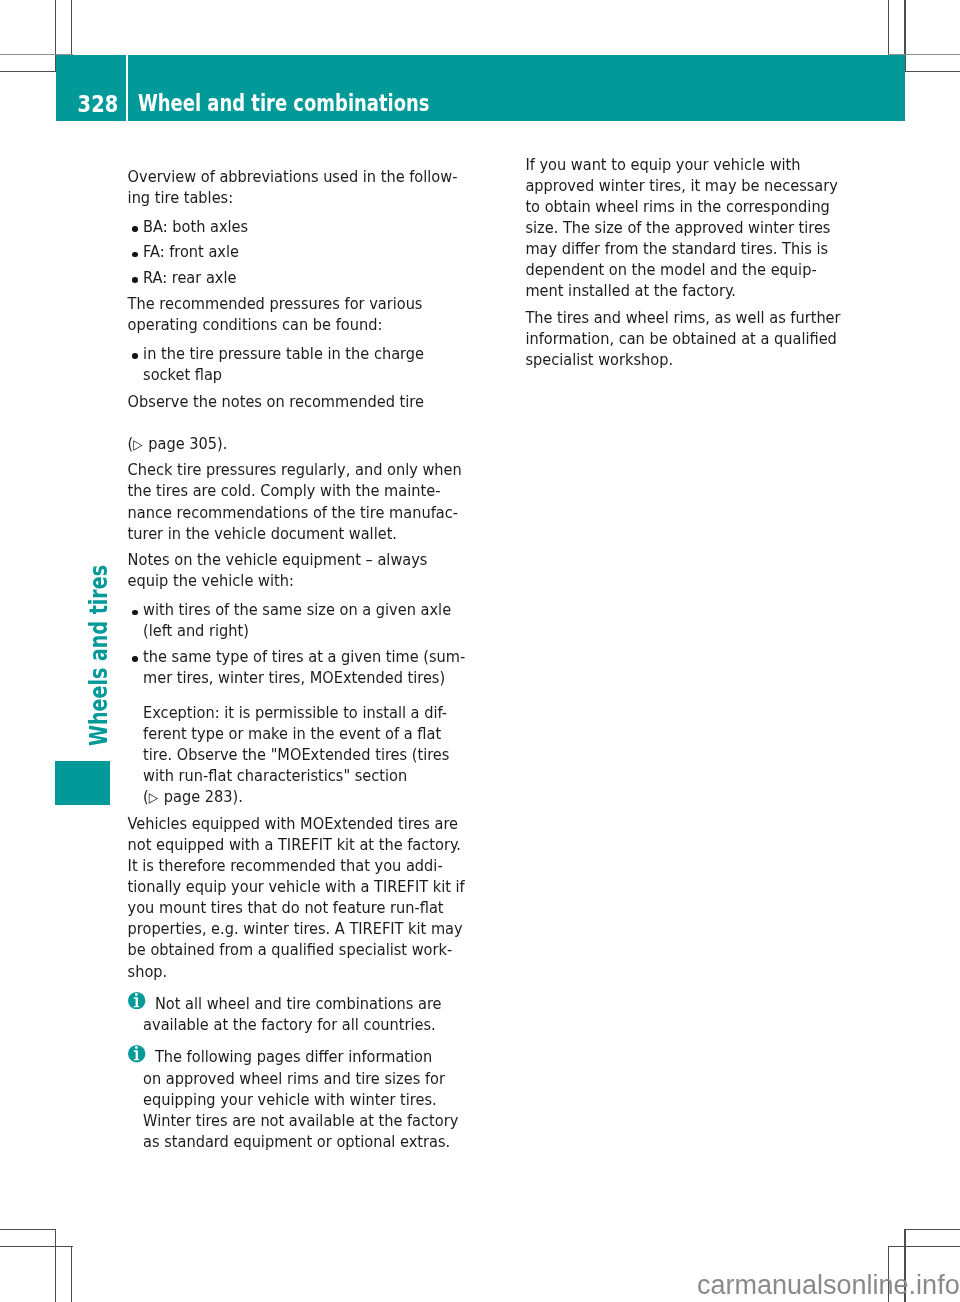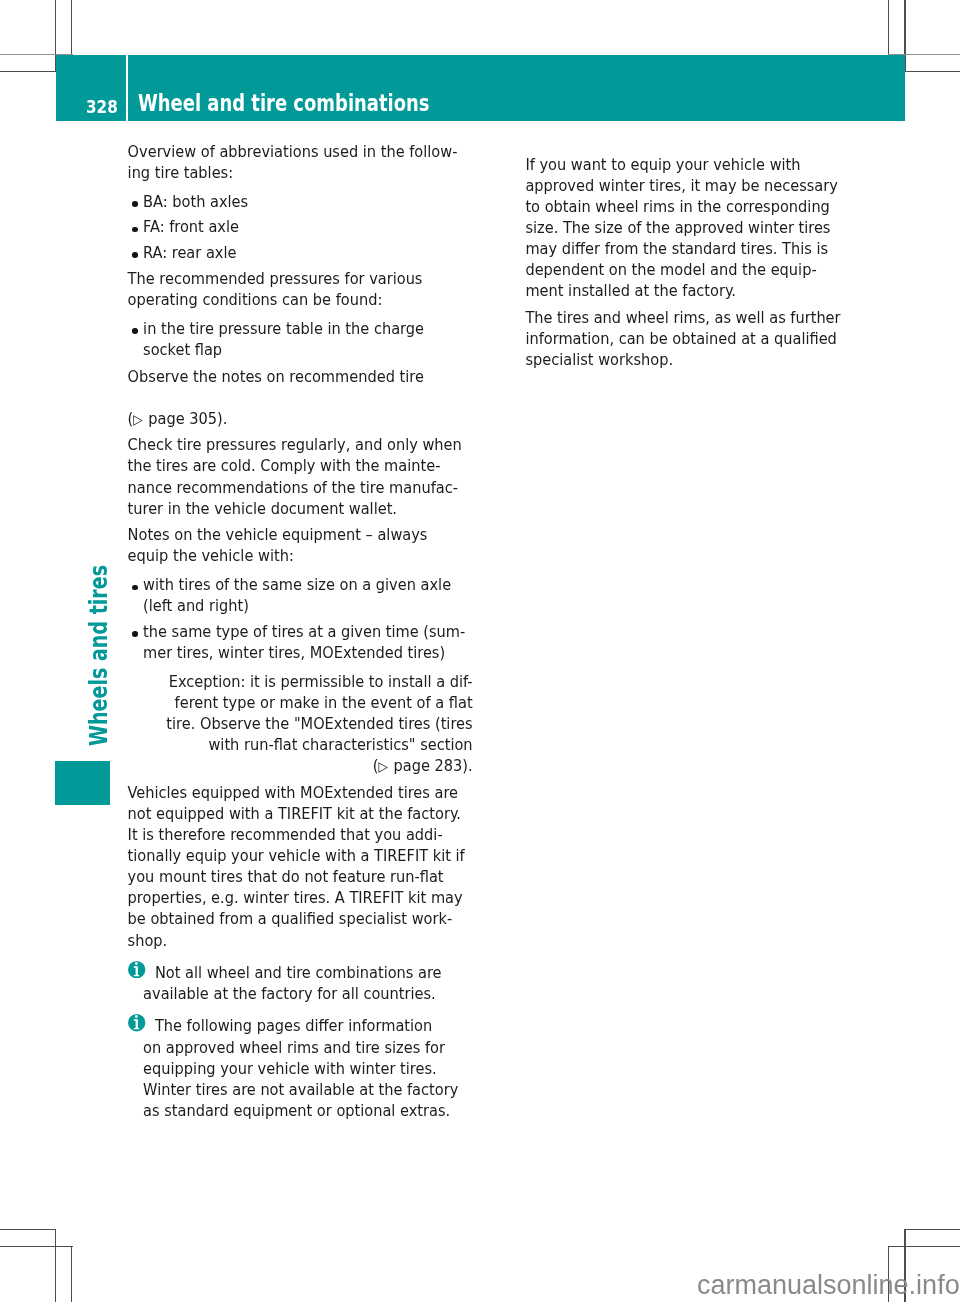--- a/index.html
+++ b/index.html
@@ -8,21 +8,21 @@
   .page{position:relative;width:960px;height:1302px;overflow:hidden;background:#fff;}
 
   
   .mark{position:absolute;background:#4d4d4d;}
   .mark.light{background:#8f8f8f;}
 
   
   .banner{position:absolute;left:56px;top:55px;width:849px;height:66px;background:#029a99;}
   .banner-sep{position:absolute;left:126px;top:55px;width:2px;height:66px;background:#fff;}
   .page-num{position:absolute;left:56px;top:55px;width:62px;height:66px;
-            color:#fff;font-weight:bold;font-size:18px;font-stretch:condensed;}
+            color:#fff;font-weight:bold;font-size:23px;font-stretch:condensed;}
   .page-num span{position:absolute;right:-0.2px;bottom:4.7px;line-height:1;display:block;
                  transform:scaleX(0.94);transform-origin:right bottom;}
   .banner-title{position:absolute;left:138.8px;top:55px;height:66px;
                 color:#fff;font-weight:bold;font-size:22.5px;font-stretch:condensed;
                 white-space:nowrap;}
   .banner-title span{position:absolute;left:-1px;bottom:6.5px;line-height:1;display:block;transform:scaleX(0.887);transform-origin:left bottom;}
 
   
   .tab-label{position:absolute;color:#029a99;font-weight:bold;font-size:24.55px;
              font-stretch:condensed;white-space:nowrap;line-height:1;
@@ -32,21 +32,21 @@
   
   .col{position:absolute;font-size:16.19px;font-stretch:condensed;color:#1c1c1c;line-height:21.11px;width:345px;}
   .blk{margin:0;}
   .blk + .blk{margin-top:5.44px;}
   .blk.list{margin-top:7.86px;}
   .blk.list + .blk{margin-top:5.26px;}
   .li{position:relative;padding-left:15.5px;}
   .li + .li{margin-top:4.21px;}
   .li::before{content:"";position:absolute;left:4.5px;top:10.3px;
               width:5.6px;height:5.6px;border-radius:50%;background:#141414;}
-  .sub{margin-top:8px;text-align:right;}
+  .sub{margin-top:14px;}
   .note{position:relative;padding-left:15.5px;text-indent:11.8px;}
   .note-icon{position:absolute;left:0.8px;top:-1.0px;text-indent:0;line-height:0;}
   .blk.note{margin-top:11.29px;}
   .tri{font-size:13.6px;line-height:0;position:relative;top:-0.15px;letter-spacing:0.9px;display:inline-block;vertical-align:baseline;}
   .nb{white-space:nowrap;}
   .ref{color:inherit;}
 
   
   .wm{position:absolute;color:#8a8a8a;font-family:"Liberation Sans",sans-serif;font-size:27px;white-space:nowrap;line-height:1;}
 </style>
@@ -80,21 +80,21 @@
       <span>328</span>
     </div>
   <div class="banner-sep"></div>
   <div class="banner-title">
       <span>Wheel and tire combinations</span>
     </div>
 
   <div class="tab-label" style="left:87.1px;top:745.8px;">Wheels and tires</div>
   <div class="tab-box" style="left:55.2px;top:761px;width:55.1px;height:44.4px;"></div>
 
-  <div class="col" id="leftcol" style="left:127.6px;top:141px;">
+  <div class="col" id="leftcol" style="left:127.6px;top:166px;">
       <div class="blk"><span class="nb">Overview of abbreviations used in the follow-</span><br><span class="nb">ing tire tables:</span></div>
       <div class="blk list">
         <div class="li"><span class="nb">BA: both axles</span></div>
         <div class="li"><span class="nb">FA: front axle</span></div>
         <div class="li"><span class="nb">RA: rear axle</span></div>
       </div>
       <div class="blk"><span class="nb">The recommended pressures for various</span><br><span class="nb">operating conditions can be found:</span></div>
       <div class="blk list">
         <div class="li"><span class="nb">in the tire pressure table in the charge</span><br><span class="nb">socket flap</span></div>
       </div>

